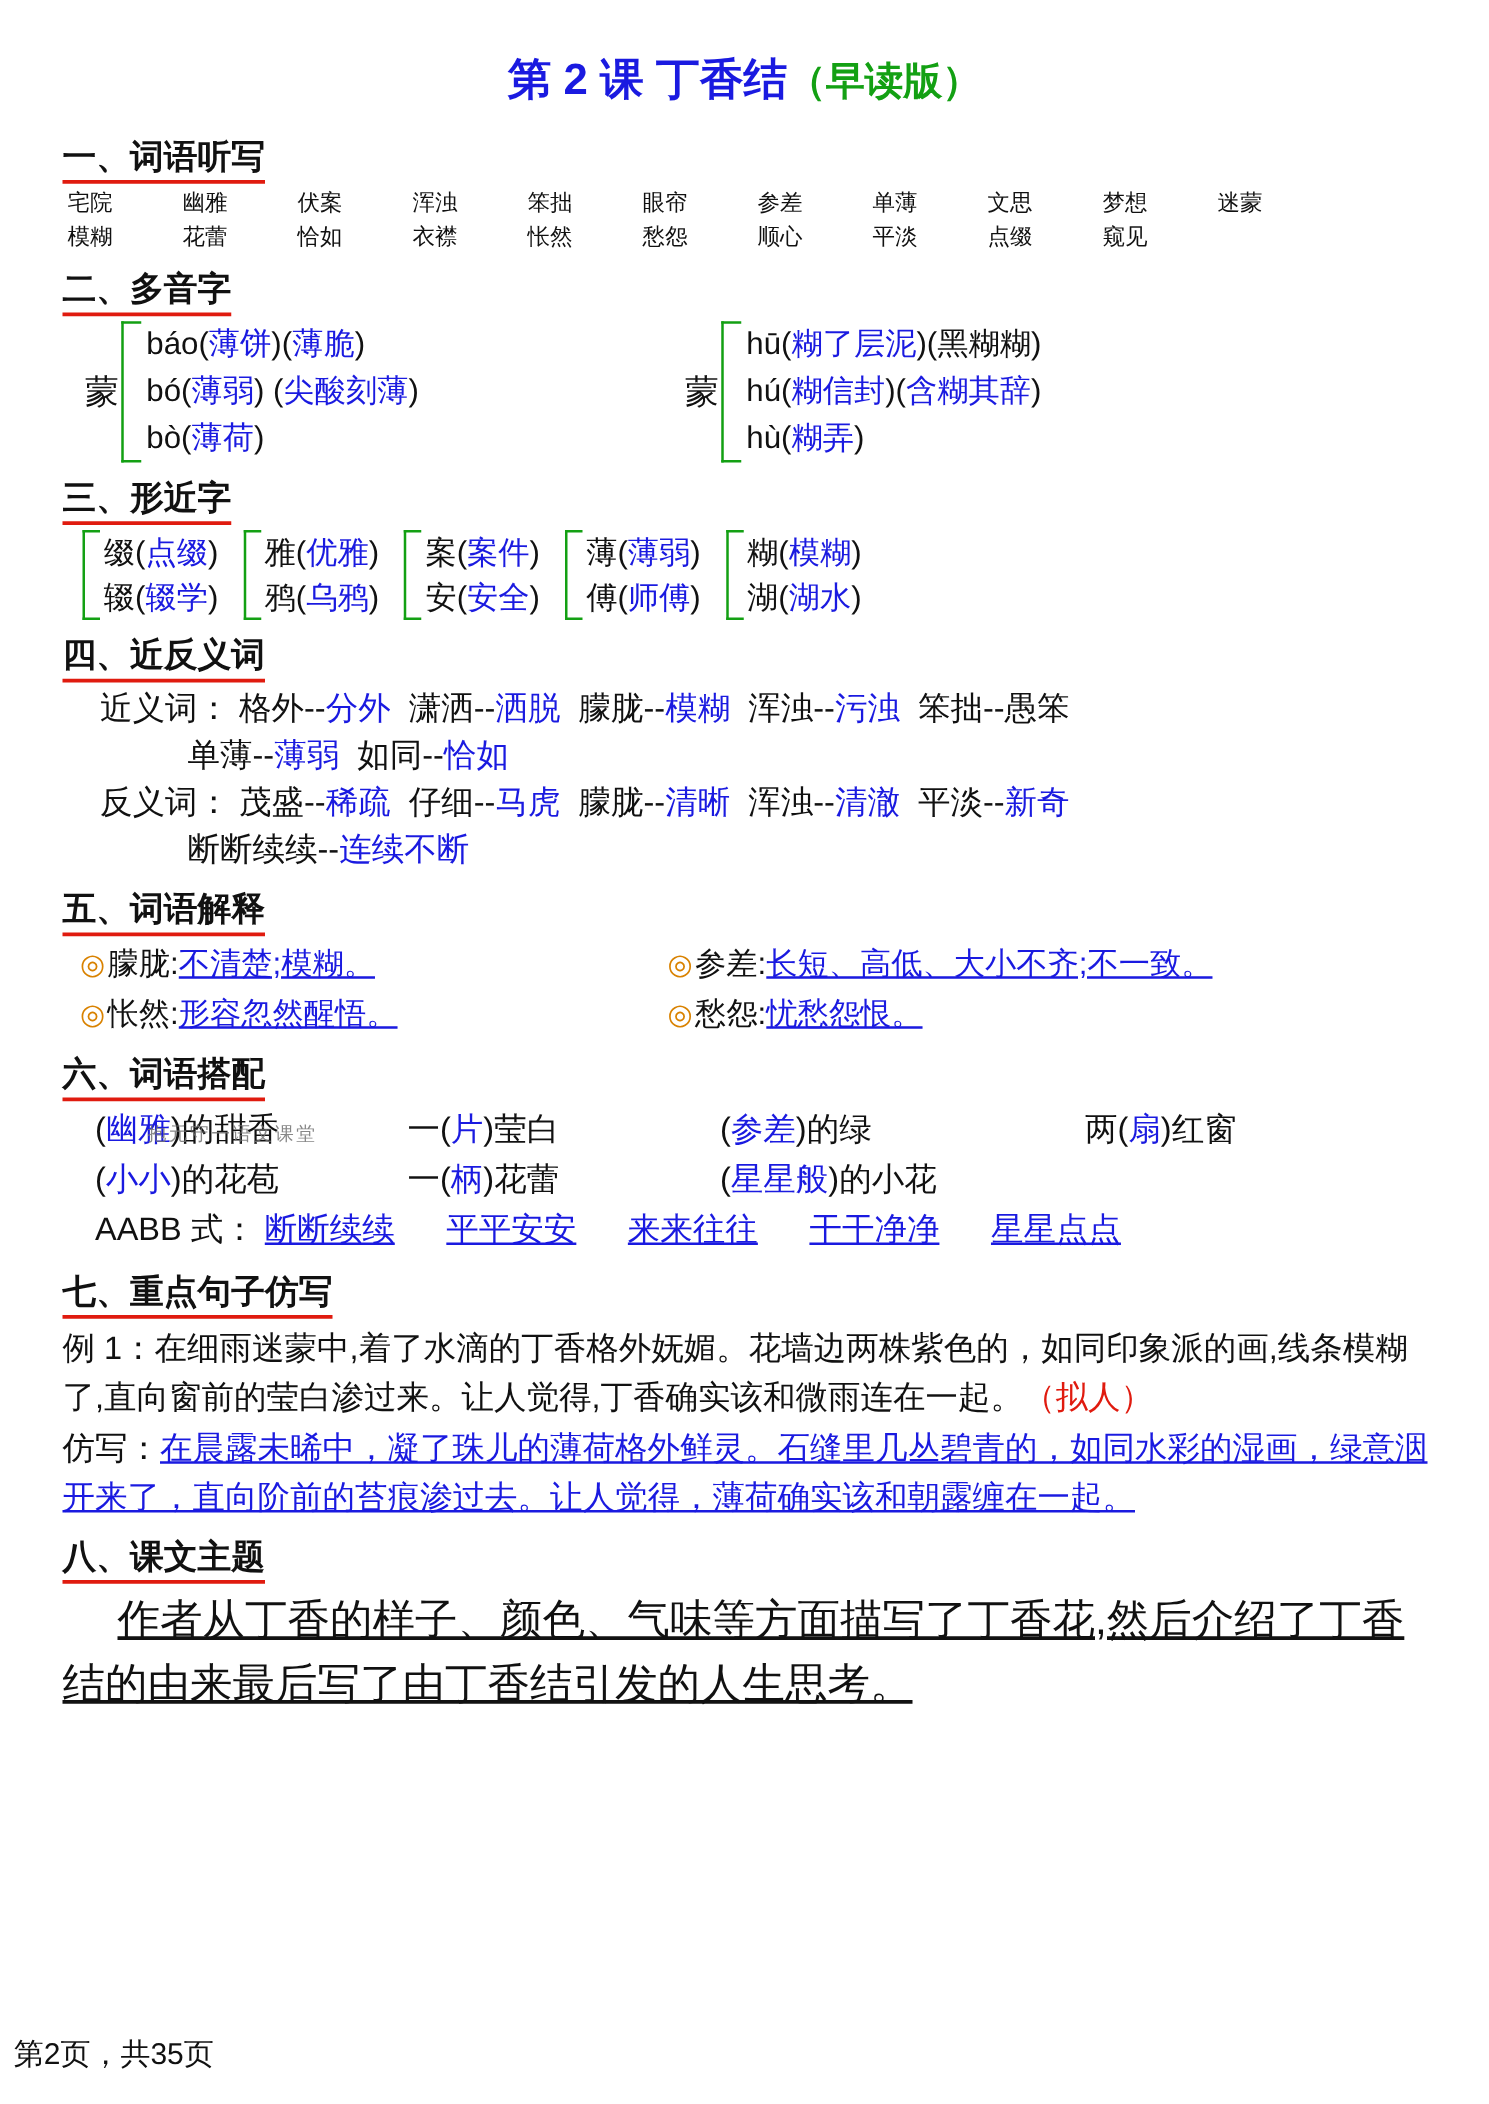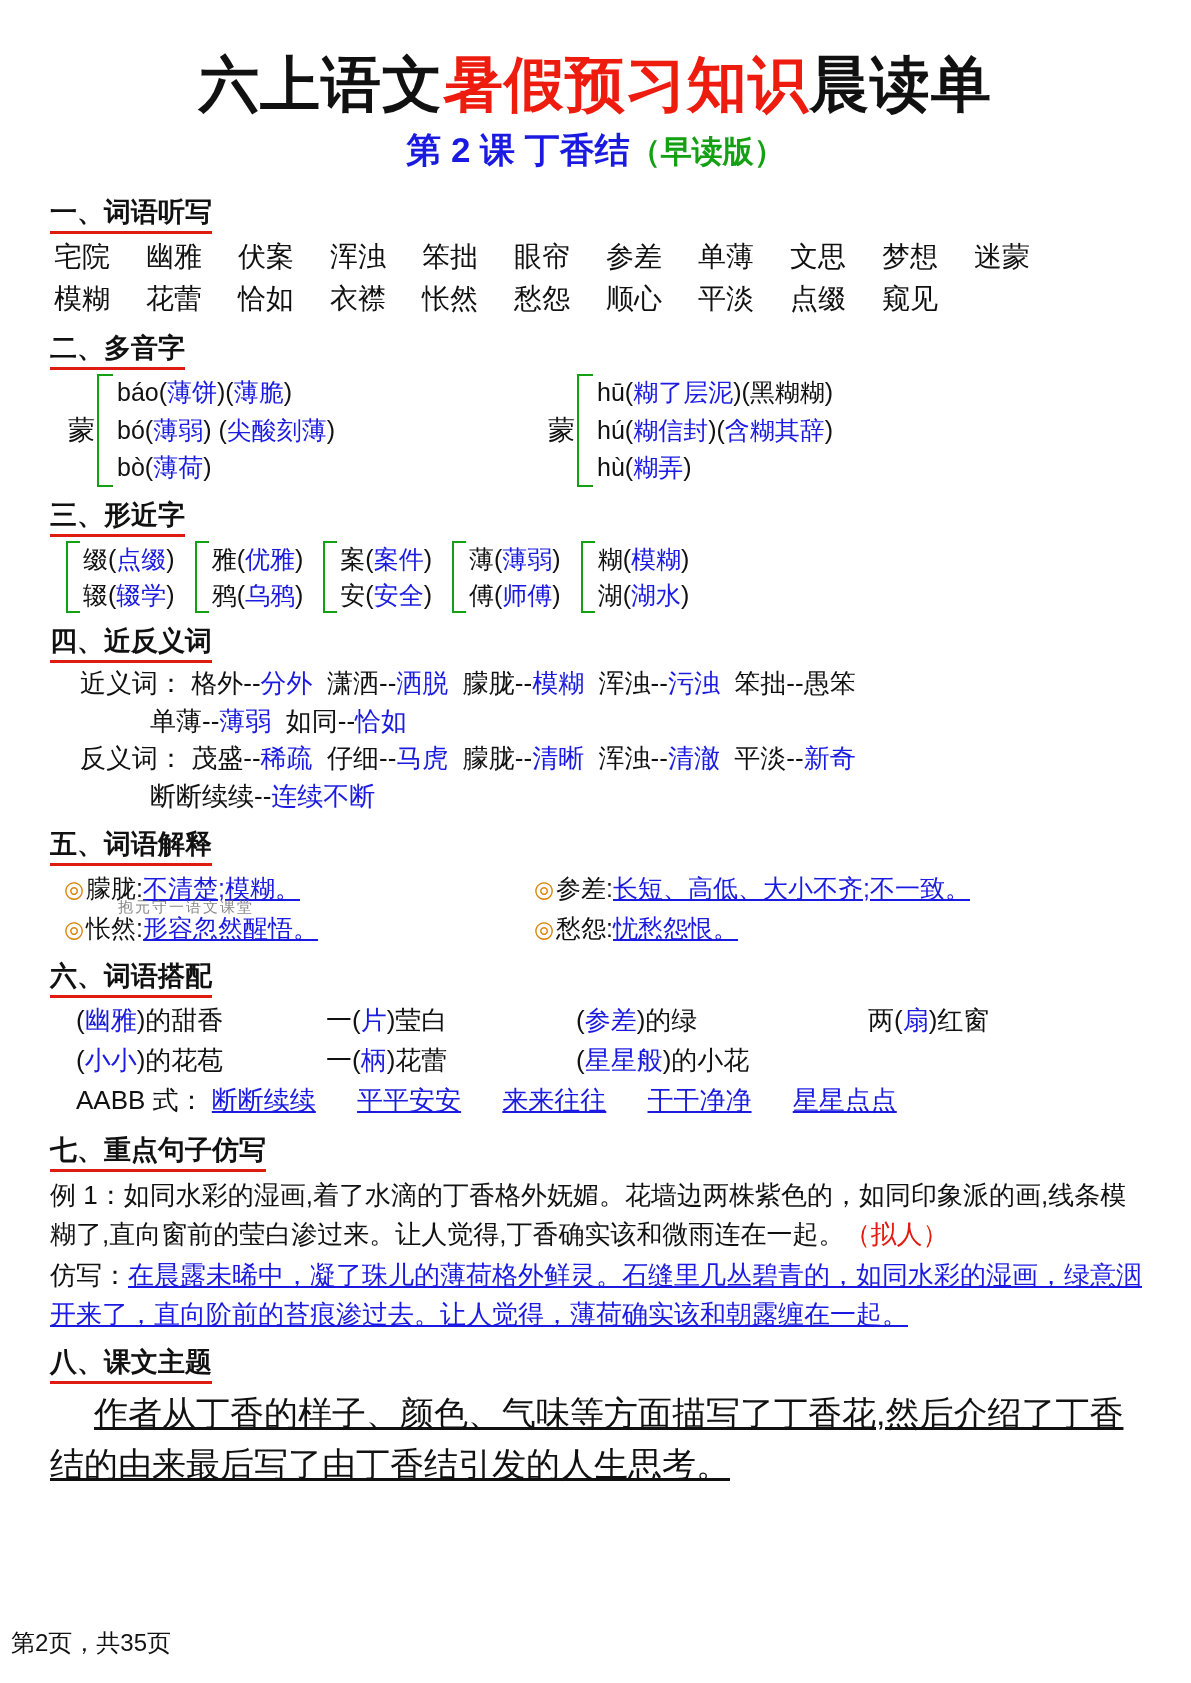--- a/index.html
+++ b/index.html
@@ -46,21 +46,21 @@
   }
   .sec-wrap { margin-top:4px; }
   .blue { color:#1a1ae0; }
   .green { color:#13a013; }
   .red { color:#e01b0f; }
   .ul { text-decoration:underline; }
 
   
   .dict-row {
     display:flex;
-    font-size:28px;
+    font-size:18px;
     margin-left:8px;
     line-height:1.5;
   }
   .dict-row span { width:92px; display:inline-block; }
 
   
   .poly {
     display:flex;
     margin-left:22px;
     margin-top:2px;
@@ -147,23 +147,20 @@
     opacity:.85;
     letter-spacing:2px;
     pointer-events:none;
   }
 </style>
 </head>
 <body>
 
 <div class="page">
 
-  <div class="title">
-    <span>六上语文</span><span class="red">暑假预习知识</span><span>晨读单</span>
-  </div>
   <div class="subtitle">
     <span class="blue">第 2 课  丁香结</span><span class="green">（早读版）</span>
   </div>
 
   <div class="sec-wrap">
     <div class="sec-head">一、词语听写</div>
     <div class="dict-row">
       <span>宅院</span>
       <span>幽雅</span>
       <span>伏案</span>
@@ -344,21 +341,21 @@
       <span class="item blue ul">平平安安</span>
       <span class="item blue ul">来来往往</span>
       <span class="item blue ul">干干净净</span>
       <span class="item blue ul">星星点点</span>
     </div>
   </div>
 
   <div class="sec-wrap">
     <div class="sec-head">七、重点句子仿写</div>
     <div class="para">
-      <span>例 1：</span><span>如同水彩的湿画,着了水滴的丁香格外妩媚。花墙边两株紫色的，如同印象派的画,线条模糊了,直向窗前的莹白渗过来。让人觉得,丁香确实该和微雨连在一起。</span><span class="red">（拟人）</span>
+      <span>例 1：</span><span>在细雨迷蒙中,着了水滴的丁香格外妩媚。花墙边两株紫色的，如同印象派的画,线条模糊了,直向窗前的莹白渗过来。让人觉得,丁香确实该和微雨连在一起。</span><span class="red">（拟人）</span>
     </div>
     <div class="para">
       <span>仿写：</span><span class="blue ul">在晨露未晞中，凝了珠儿的薄荷格外鲜灵。石缝里几丛碧青的，如同水彩的湿画，绿意洇开来了，直向阶前的苔痕渗过去。让人觉得，薄荷确实该和朝露缠在一起。</span>
     </div>
   </div>
 
   <div class="sec-wrap">
     <div class="sec-head">八、课文主题</div>
     <div class="theme">作者从丁香的样子、颜色、气味等方面描写了丁香花,然后介绍了丁香结的由来最后写了由丁香结引发的人生思考。</div>
   </div>

